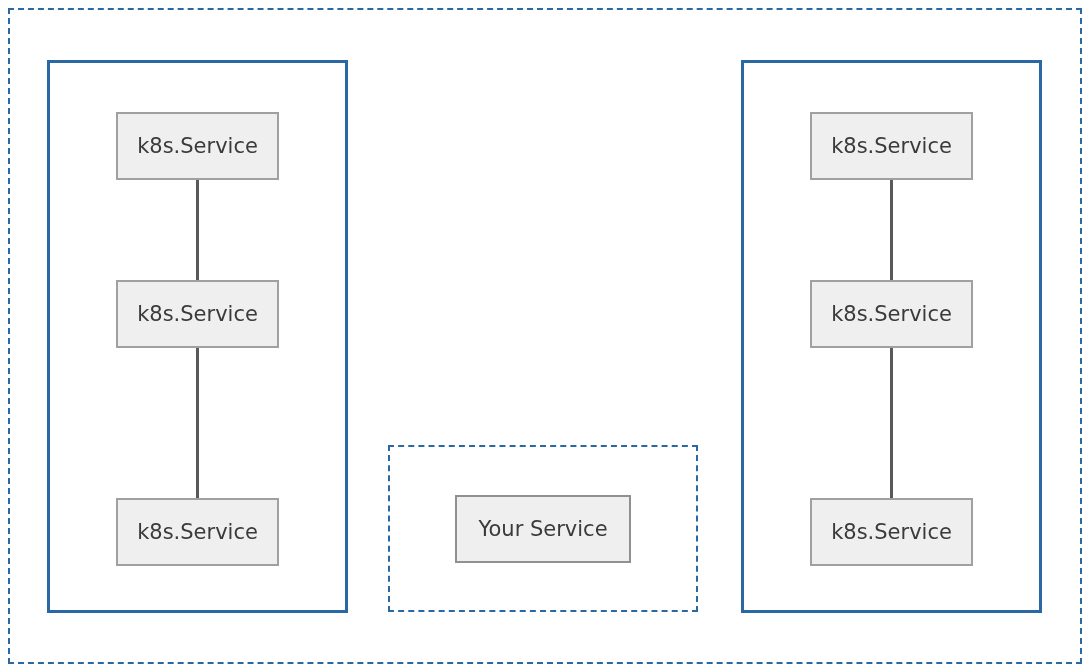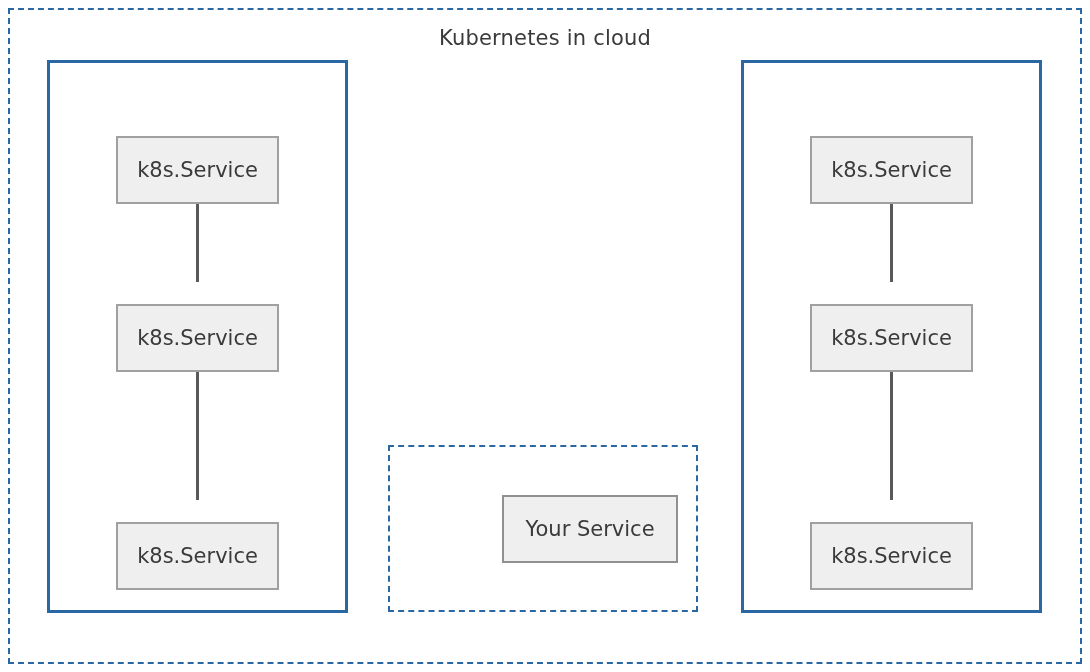--- a/index.html
+++ b/index.html
@@ -51,21 +51,20 @@
     position: absolute;
     width: 163px; height: 68px;
     background: var(--node-fill);
     border: 2px solid var(--node-border);
     display: flex;
     align-items: center;
     justify-content: center;
     font-size: 21px;
     color: var(--text);
     z-index: 2;
-    margin-top: 24px;
   }
   
   .cluster .n0 { top: 49px; }   
   .cluster .n1 { top: 217px; }  
   .cluster .n2 { top: 435px; }  
   .cluster.left  .service-node { left: 66px; }  
   .cluster.right .service-node { left: 66px; }  
   .connector-line {
     position: absolute;
     left: 146px; 
@@ -93,31 +92,29 @@
     position: absolute;
     left: 65px; top: 48px; 
     width: 176px; height: 68px;
     background: var(--node-fill);
     border: 2px solid #909090;
     display: flex;
     align-items: center;
     justify-content: center;
     font-size: 21px;
     color: var(--text);
-    margin-left: 47px;
   }
 </style>
 </head>
 <body>
 
 <div class="stage">
 
   <div class="cloud-boundary"></div>
 
-  <div class="diagram-title">Kubernetes in cloud</div>
 
   <div class="cluster left">
     <div class="connector-line c0"></div>
     <div class="connector-line c1"></div>
     <div class="service-node n0">k8s.Service</div>
     <div class="service-node n1">k8s.Service</div>
     <div class="service-node n2">k8s.Service</div>
   </div>
 
   <div class="cluster right">

